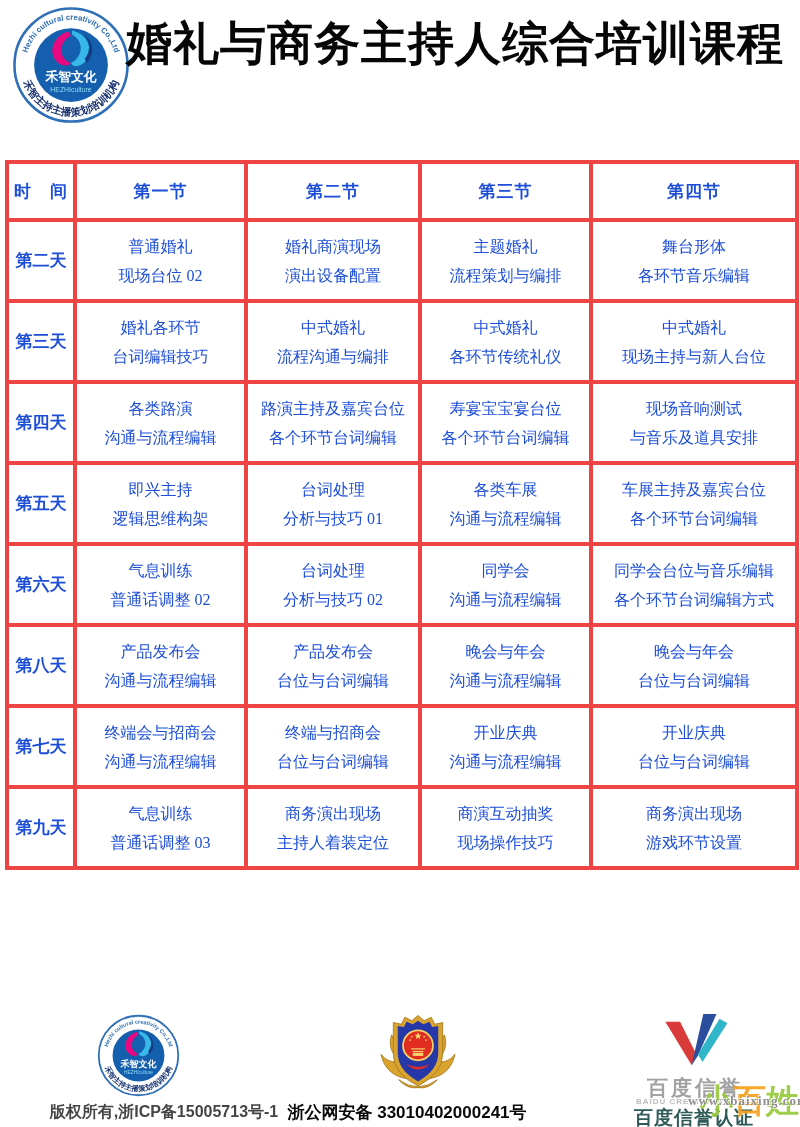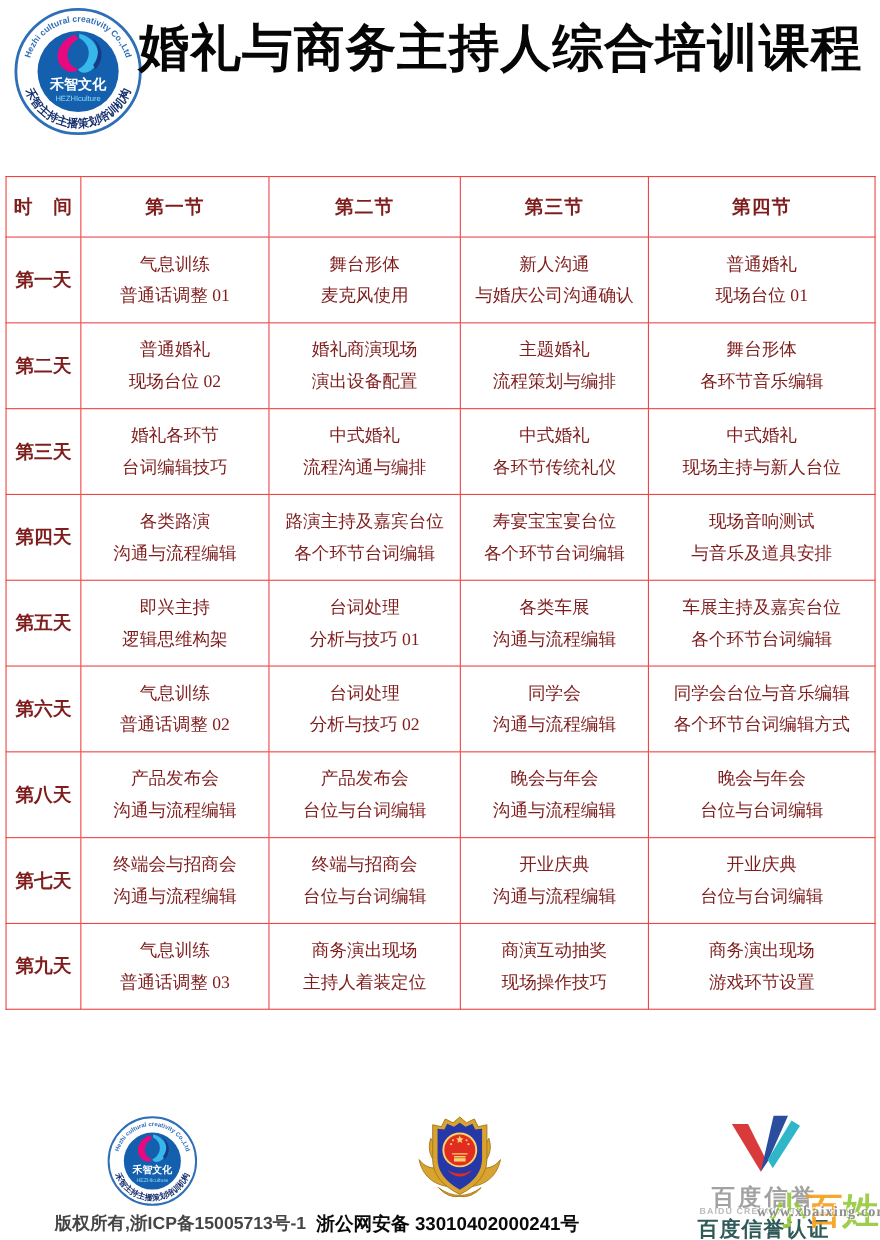--- a/index.html
+++ b/index.html
@@ -10,22 +10,22 @@
   
   .logo-big{position:absolute;left:12px;top:6px;width:118px;height:118px;}
   .main-title{position:absolute;left:118px;right:8px;top:14px;margin:0;
       text-align:center;font-size:46px;font-weight:900;color:#060606;
       letter-spacing:1px;line-height:60px;
       font-family:"Liberation Serif","DejaVu Serif",serif;}
 
   
   table.course{position:absolute;left:5px;top:160px;width:790px;
       border-collapse:collapse;table-layout:fixed;}
-  .course th,.course td{border:1px solid #ef4444;text-align:center;
-      vertical-align:middle;color:#7f1d1d;padding:0;overflow:hidden;}
+  .course th,.course td{border:4px solid #ef4444;text-align:center;
+      vertical-align:middle;color:#1d4ed8;padding:0;overflow:hidden;}
   .course thead th{height:54px;font-size:17px;font-weight:bold;letter-spacing:1px;}
   .course tbody td{height:77px;font-size:16px;}
   .course td.day{font-weight:bold;font-size:17px;}
   .cell-line{line-height:29px;white-space:nowrap;}
 
   
   .footer-sans{font-family:"Liberation Sans","DejaVu Sans",sans-serif;font-weight:bold;}
   .logo-small{position:absolute;left:97px;top:1014px;width:83px;height:83px;}
   .copyright{position:absolute;left:24px;top:1102px;width:280px;text-align:center;
       font-size:16px;color:#454545;}
@@ -94,39 +94,20 @@
         <tr>
           <th>时　间</th>
           <th>第一节</th>
           <th>第二节</th>
           <th>第三节</th>
           <th>第四节</th>
         </tr>
       </thead>
     <tbody>
         <tr>
-          <td class="day">第一天</td>
-          <td>
-            <div class="cell-line">气息训练</div>
-            <div class="cell-line">普通话调整 01</div>
-          </td>
-          <td>
-            <div class="cell-line">舞台形体</div>
-            <div class="cell-line">麦克风使用</div>
-          </td>
-          <td>
-            <div class="cell-line">新人沟通</div>
-            <div class="cell-line">与婚庆公司沟通确认</div>
-          </td>
-          <td>
-            <div class="cell-line">普通婚礼</div>
-            <div class="cell-line">现场台位 01</div>
-          </td>
-        </tr>
-        <tr>
           <td class="day">第二天</td>
           <td>
             <div class="cell-line">普通婚礼</div>
             <div class="cell-line">现场台位 02</div>
           </td>
           <td>
             <div class="cell-line">婚礼商演现场</div>
             <div class="cell-line">演出设备配置</div>
           </td>
           <td>

